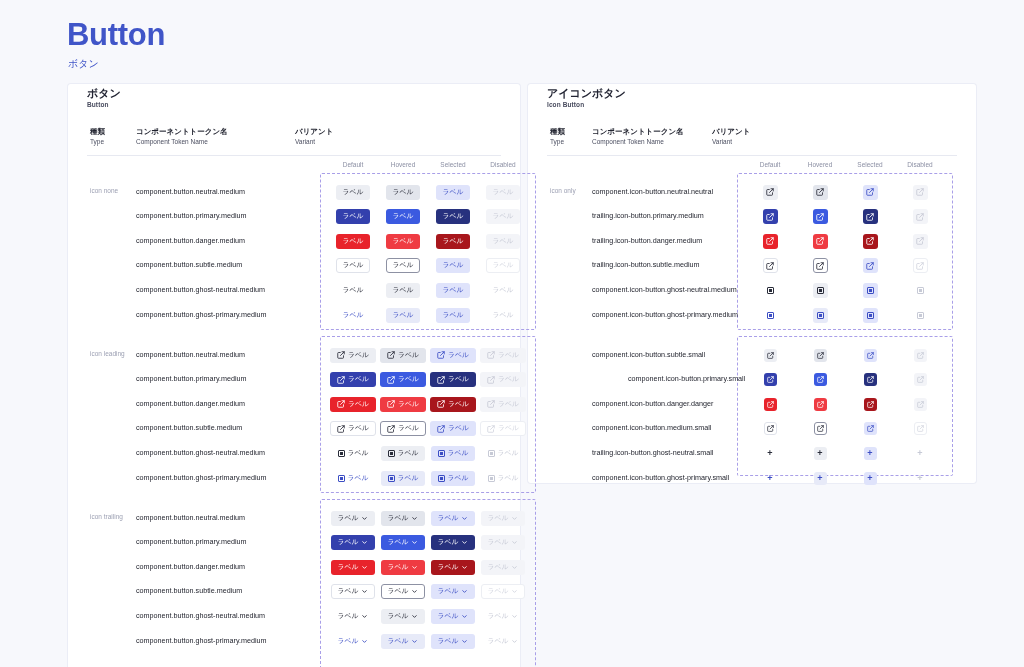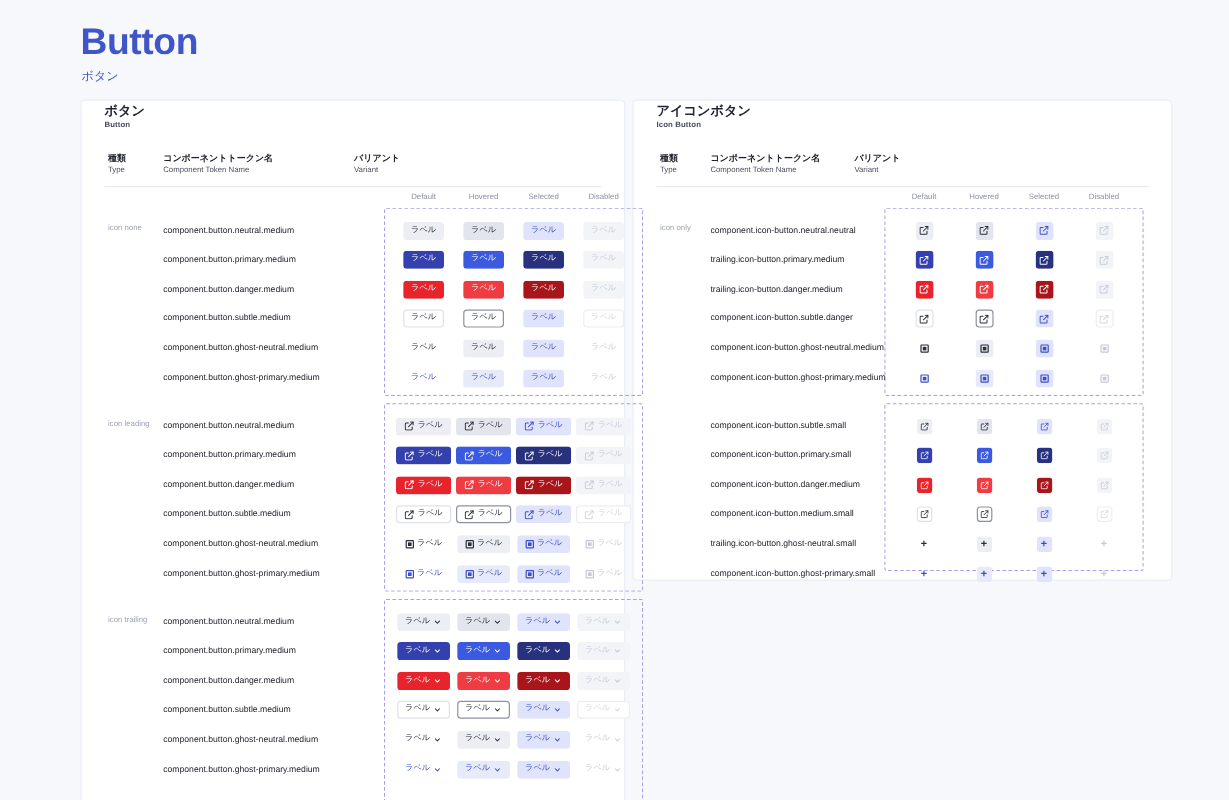--- a/index.html
+++ b/index.html
@@ -915,21 +915,21 @@
         <div class="ico-btn md v-danger-disabled">
           <span class="glyph">
             <svg width="8" height="8" viewBox="0 0 16 16" fill="none" stroke="currentColor" stroke-width="1.7" stroke-linecap="round" stroke-linejoin="round">
               <path d="M13 9.5V13a1.5 1.5 0 0 1-1.5 1.5H3A1.5 1.5 0 0 1 1.5 13V4.5A1.5 1.5 0 0 1 3 3h3.5"></path>
               <path d="M10 1.5h4.5V6"></path>
               <path d="M7 9 14.5 1.5"></path>
             </svg>
           </span>
         </div>
       </div>
-      <div class="token" style="left:592px;top:260.3px">component.icon-button.subtle.danger</div>
+      <div class="token" style="left:592px;top:260.3px">trailing.icon-button.subtle.medium</div>
       <div class="cell" style="left:740px;top:256.8px;height:18px">
         <div class="ico-btn md v-subtle-default">
           <span class="glyph">
             <svg width="8" height="8" viewBox="0 0 16 16" fill="none" stroke="currentColor" stroke-width="1.7" stroke-linecap="round" stroke-linejoin="round">
               <path d="M13 9.5V13a1.5 1.5 0 0 1-1.5 1.5H3A1.5 1.5 0 0 1 1.5 13V4.5A1.5 1.5 0 0 1 3 3h3.5"></path>
               <path d="M10 1.5h4.5V6"></path>
               <path d="M7 9 14.5 1.5"></path>
             </svg>
           </span>
         </div>
@@ -1047,21 +1047,21 @@
         <div class="ico-btn sm v-neutral-disabled">
           <span class="glyph">
             <svg width="7" height="7" viewBox="0 0 16 16" fill="none" stroke="currentColor" stroke-width="1.7" stroke-linecap="round" stroke-linejoin="round">
               <path d="M13 9.5V13a1.5 1.5 0 0 1-1.5 1.5H3A1.5 1.5 0 0 1 1.5 13V4.5A1.5 1.5 0 0 1 3 3h3.5"></path>
               <path d="M10 1.5h4.5V6"></path>
               <path d="M7 9 14.5 1.5"></path>
             </svg>
           </span>
         </div>
       </div>
-      <div class="token" style="left:592px;top:374.1px">component.icon-button.primary.small</div>
+      <div class="token" style="left:628px;top:374.1px">component.icon-button.primary.small</div>
       <div class="cell" style="left:740px;top:370.6px;height:18px">
         <div class="ico-btn sm v-primary-default">
           <span class="glyph">
             <svg width="7" height="7" viewBox="0 0 16 16" fill="none" stroke="currentColor" stroke-width="1.7" stroke-linecap="round" stroke-linejoin="round">
               <path d="M13 9.5V13a1.5 1.5 0 0 1-1.5 1.5H3A1.5 1.5 0 0 1 1.5 13V4.5A1.5 1.5 0 0 1 3 3h3.5"></path>
               <path d="M10 1.5h4.5V6"></path>
               <path d="M7 9 14.5 1.5"></path>
             </svg>
           </span>
         </div>
@@ -1092,21 +1092,21 @@
         <div class="ico-btn sm v-primary-disabled">
           <span class="glyph">
             <svg width="7" height="7" viewBox="0 0 16 16" fill="none" stroke="currentColor" stroke-width="1.7" stroke-linecap="round" stroke-linejoin="round">
               <path d="M13 9.5V13a1.5 1.5 0 0 1-1.5 1.5H3A1.5 1.5 0 0 1 1.5 13V4.5A1.5 1.5 0 0 1 3 3h3.5"></path>
               <path d="M10 1.5h4.5V6"></path>
               <path d="M7 9 14.5 1.5"></path>
             </svg>
           </span>
         </div>
       </div>
-      <div class="token" style="left:592px;top:398.7px">component.icon-button.danger.medium</div>
+      <div class="token" style="left:592px;top:398.7px">component.icon-button.danger.danger</div>
       <div class="cell" style="left:740px;top:395.2px;height:18px">
         <div class="ico-btn sm v-danger-default">
           <span class="glyph">
             <svg width="7" height="7" viewBox="0 0 16 16" fill="none" stroke="currentColor" stroke-width="1.7" stroke-linecap="round" stroke-linejoin="round">
               <path d="M13 9.5V13a1.5 1.5 0 0 1-1.5 1.5H3A1.5 1.5 0 0 1 1.5 13V4.5A1.5 1.5 0 0 1 3 3h3.5"></path>
               <path d="M10 1.5h4.5V6"></path>
               <path d="M7 9 14.5 1.5"></path>
             </svg>
           </span>
         </div>

